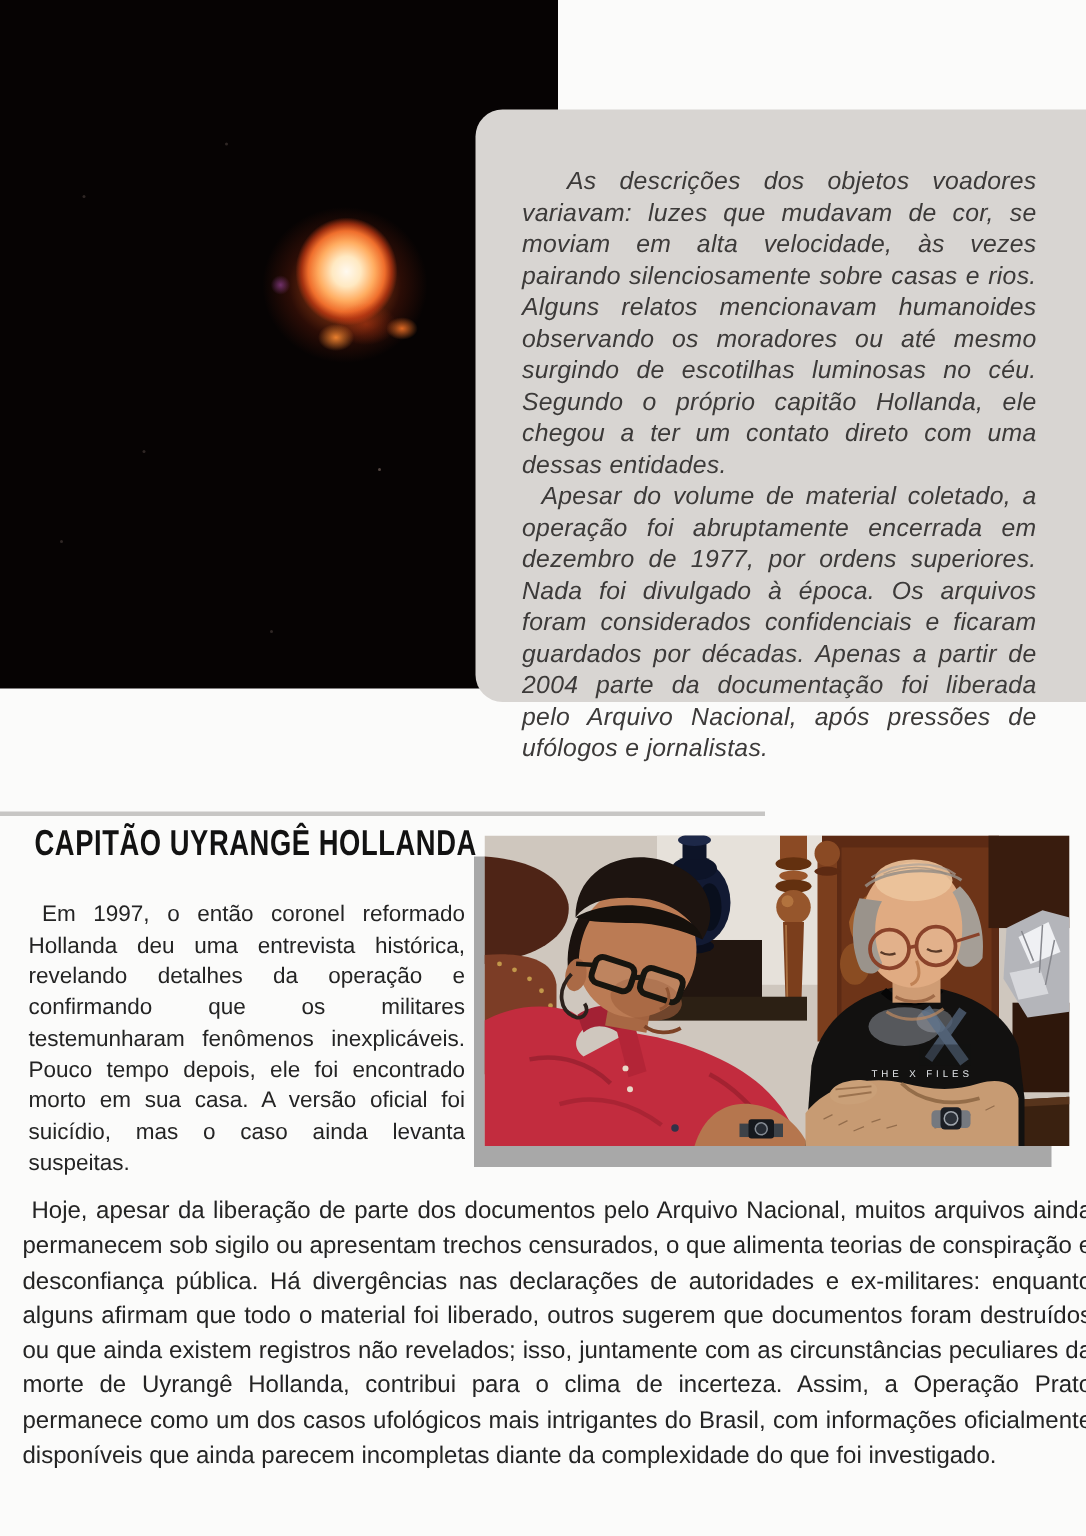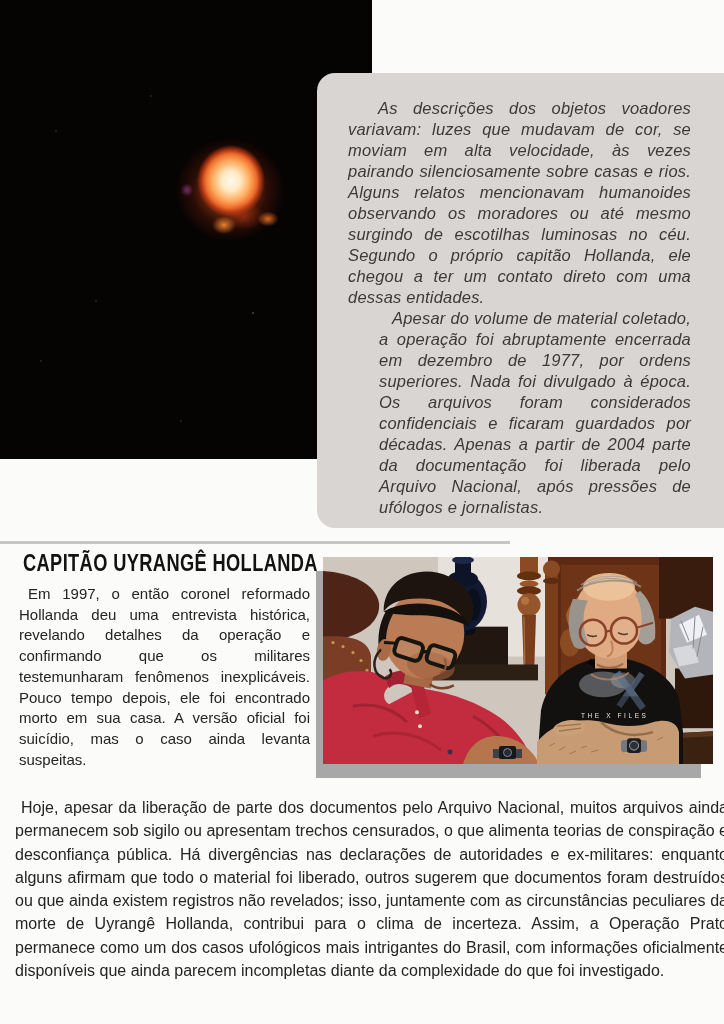--- a/index.html
+++ b/index.html
@@ -16,42 +16,42 @@
       radial-gradient(ellipse 16px 12px at 224px 225px, rgba(255,140,50,.9), rgba(255,140,50,0) 75%),
       radial-gradient(ellipse 14px 10px at 268px 219px, rgba(255,120,40,.85), rgba(255,120,40,0) 75%),
       radial-gradient(ellipse 26px 18px at 244px 216px, rgba(205,62,20,.5), rgba(205,62,20,0) 78%),
       radial-gradient(ellipse 34px 36px at 231px 181px, #fff9ef 0%, #ffe9c2 28%, #ffac60 55%, #ef6e2c 75%, rgba(185,55,18,.8) 88%, rgba(110,28,8,0) 100%),
       radial-gradient(ellipse 55px 52px at 230px 190px, rgba(226,88,28,.5) 38%, rgba(140,38,14,.28) 68%, rgba(0,0,0,0) 100%),
       var(--ufo-bg, #060303);
   }
   .speck { position:absolute; width:2px; height:2px; border-radius:50%; background:rgba(135,115,108,.32); }
   
   .quote-box {
-    position:absolute; left:317px; top:73px; width:407px; height:455px;
+    position:absolute; left:317px; top:73px; width:407px; height:395px;
     box-sizing:border-box; border-radius:18px 0 0 18px;
     background:var(--quote-box-bg, #d8d5d2);
-    padding:25px 33px 20px 31px;
+    padding:38px 33px 20px 31px;
   }
   .quote-box p {
     margin:0; font-style:italic; font-size:16.5px; line-height:21px;
     color:var(--quote-text, #3c3a39); text-align:justify; letter-spacing:.2px;
   }
   .quote-box p.first { text-indent:30px; }
-  .quote-box p.second { text-indent:13px;margin-left:31px; }
+  .quote-box p.second { text-indent:13px; }
   
   .divider { position:absolute; left:0; top:541px; width:510px; height:3px; background:var(--divider, #c7c6c4); }
   
   .heading {
     position:absolute; left:23px; top:549px; margin:0;
     font-size:24px; font-weight:700; letter-spacing:.5px; white-space:nowrap;
     color:var(--heading-text, #121212);
     transform:scaleX(.76); transform-origin:left center;
   }
   .left-col {
-    position:absolute; left:19px; top:584px; width:291px; margin:0;
+    position:absolute; left:19px; top:600px; width:291px; margin:0;
     font-size:15px; line-height:20.7px; color:var(--body-text, #262626);
     text-align:justify; text-indent:9px;
   }
   
   .photo-shadow { position:absolute; left:316px; top:571px; width:385px; height:207px; background:var(--photo-shadow, #a8a8a8); }
   .interview-photo { position:absolute; left:323px; top:557px; width:390px; height:207px; }
   .interview-photo svg { display:block; }
   
   .closing {
     position:absolute; left:15px; top:796px; width:713px; margin:0;

